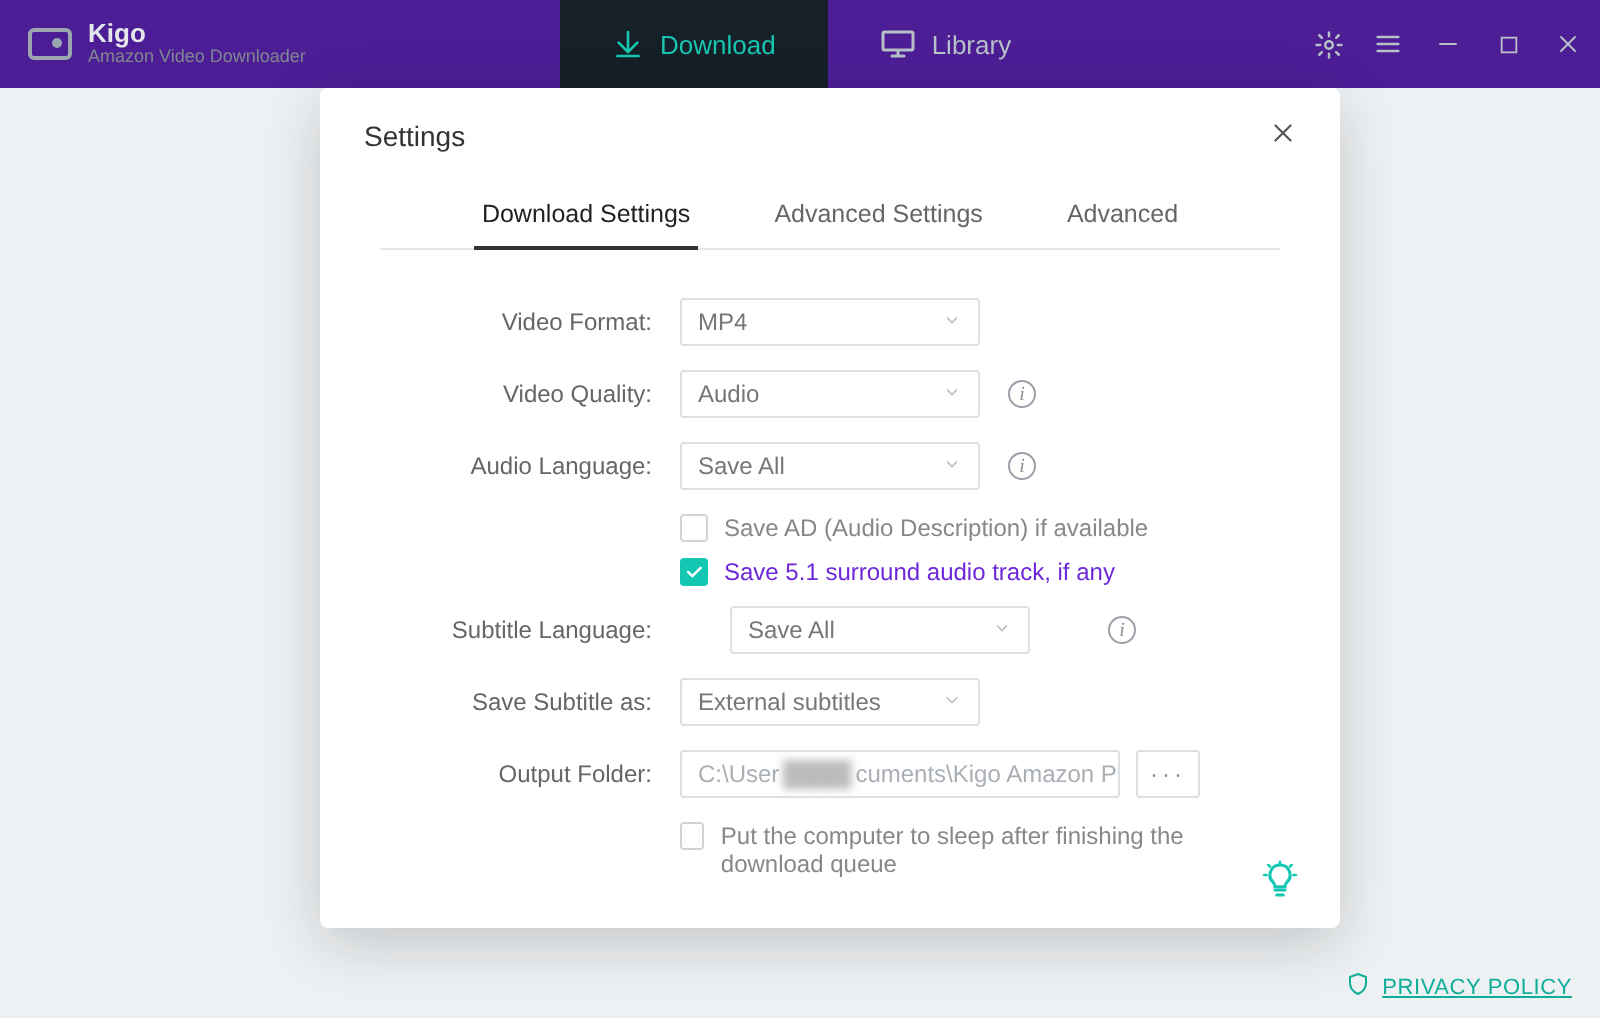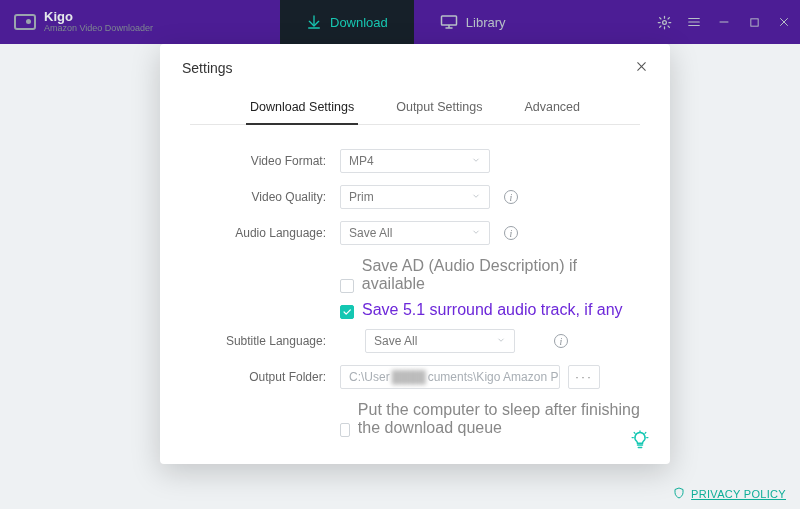--- a/index.html
+++ b/index.html
@@ -159,25 +159,25 @@
     border:1px solid #9aa1a8;
     border-radius:50%;
     display:flex; align-items:center; justify-content:center;
     font-size:10px;
     color:#8a9096;
     font-style: italic;
     font-family: Georgia, serif;
     cursor:pointer;
   }
   .chk-row {
-    display:flex; align-items:flex-end;
+    display:flex; align-items:flex-start;
     margin-left: 150px;
     margin-bottom: 8px;
     gap:8px;
-    font-size:16px;
+    font-size:12px;
     color:#888;
   }
   .chk {
     width:14px; height:14px;
     border:1px solid #cfd4d9;
     border-radius:2px;
     display:flex; align-items:center; justify-content:center;
     background:#fff;
     cursor:pointer;
   }
@@ -291,42 +291,42 @@
     <div class="dlg-title">Settings</div>
     <div class="dlg-close">
       <svg width="13" height="13" viewBox="0 0 24 24">
           <path d="M5 5l14 14M19 5L5 19" stroke="#555" stroke-width="2" stroke-linecap="round"></path>
         </svg>
     </div>
   </div>
 
   <div class="tabs">
     <div class="tab active">Download Settings</div>
-    <div class="tab">Output Settings</div>
+    <div class="tab">Advanced Settings</div>
     <div class="tab">Advanced</div>
   </div>
 
   <div class="form">
 
     <div class="row">
       <label class="lbl">Video Format:</label>
       <div class="select">
         <span>MP4</span>
         <span class="caret">
           <svg width="10" height="10" viewBox="0 0 24 24">
               <polyline points="6 9 12 15 18 9" fill="none" stroke="#b8bec4" stroke-width="2"></polyline>
             </svg>
         </span>
       </div>
     </div>
 
     <div class="row">
       <label class="lbl">Video Quality:</label>
       <div class="select">
-        <span>Prim</span>
+        <span>Audio</span>
         <span class="caret">
           <svg width="10" height="10" viewBox="0 0 24 24">
               <polyline points="6 9 12 15 18 9" fill="none" stroke="#b8bec4" stroke-width="2"></polyline>
             </svg>
         </span>
       </div>
       <div class="info">i</div>
     </div>
 
     <div class="row">
@@ -361,20 +361,31 @@
         <span>Save All</span>
         <span class="caret">
           <svg width="10" height="10" viewBox="0 0 24 24">
               <polyline points="6 9 12 15 18 9" fill="none" stroke="#b8bec4" stroke-width="2"></polyline>
             </svg>
         </span>
       </div>
       <div class="info">i</div>
     </div>
 
+    <div class="row">
+      <label class="lbl">Save Subtitle as:</label>
+      <div class="select">
+        <span>External subtitles</span>
+        <span class="caret">
+          <svg width="10" height="10" viewBox="0 0 24 24">
+              <polyline points="6 9 12 15 18 9" fill="none" stroke="#b8bec4" stroke-width="2"></polyline>
+            </svg>
+        </span>
+      </div>
+    </div>
 
     <div class="row">
       <label class="lbl">Output Folder:</label>
       <div class="pathbox">
         <span>
           <span>C:\User</span><span class="blur">████</span><span>cuments\Kigo Amazon Prim</span>
         </span>
       </div>
       <div class="browse">···</div>
     </div>

